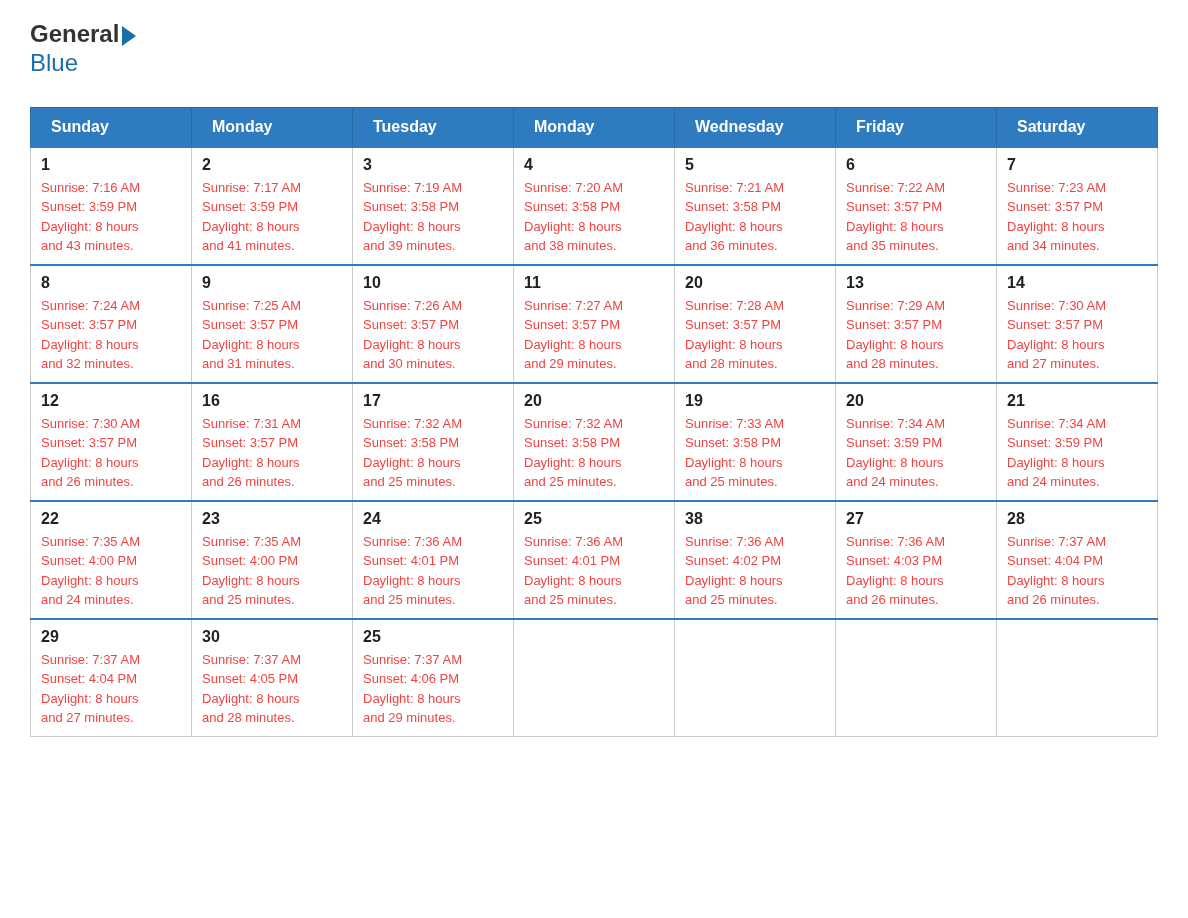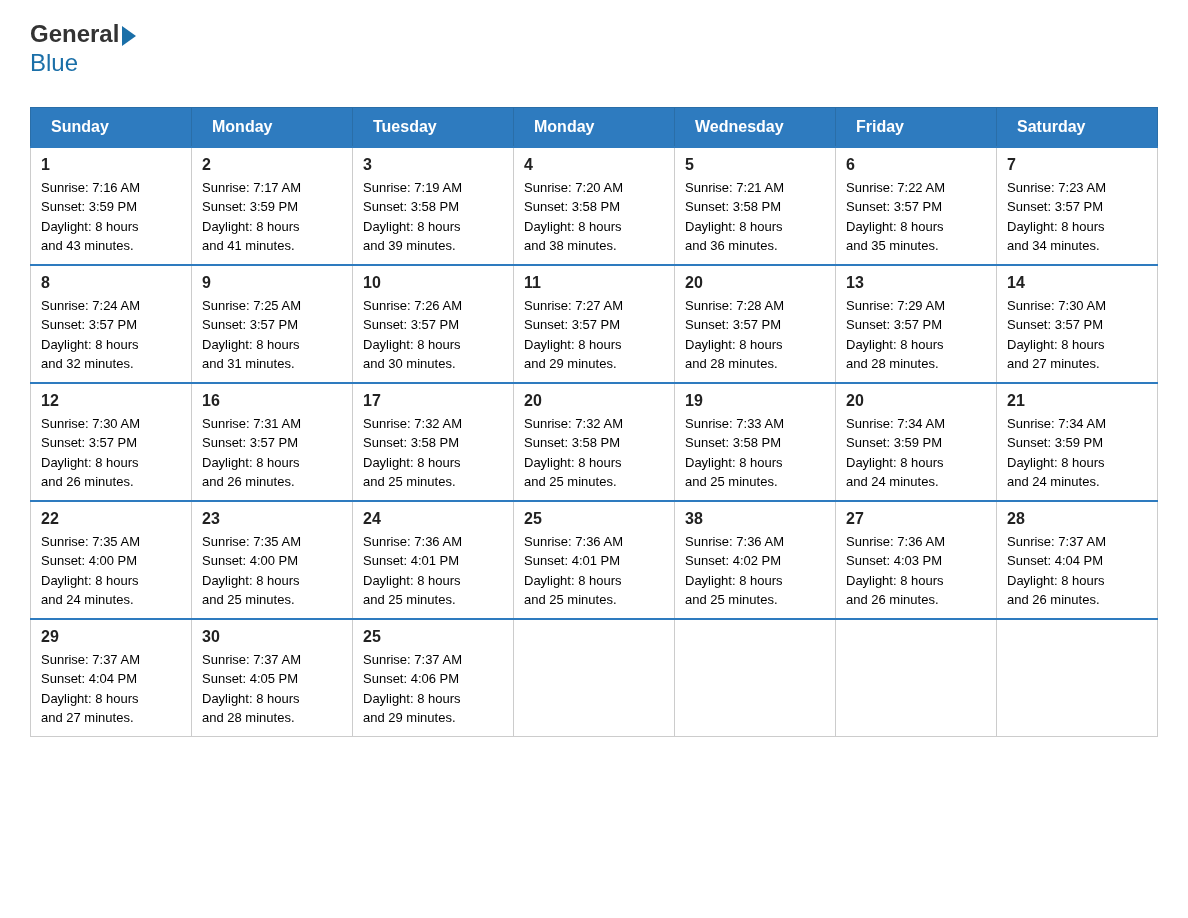--- a/index.html
+++ b/index.html
@@ -61,21 +61,21 @@
     .day-number {
       font-size: 16px;
       font-weight: bold;
       color: #222;
       display: block;
       margin-bottom: 4px;
     }
     .day-info {
       font-size: 13px;
       line-height: 1.5;
-      color: #000000;
+      color: #ef4444;
     }
     .empty-cell {
       background: #fff;
     }
     tr.week-row td {
       border-top: 2px solid #2e7bbf;
     }
   </style>
 </head>
 <body>

